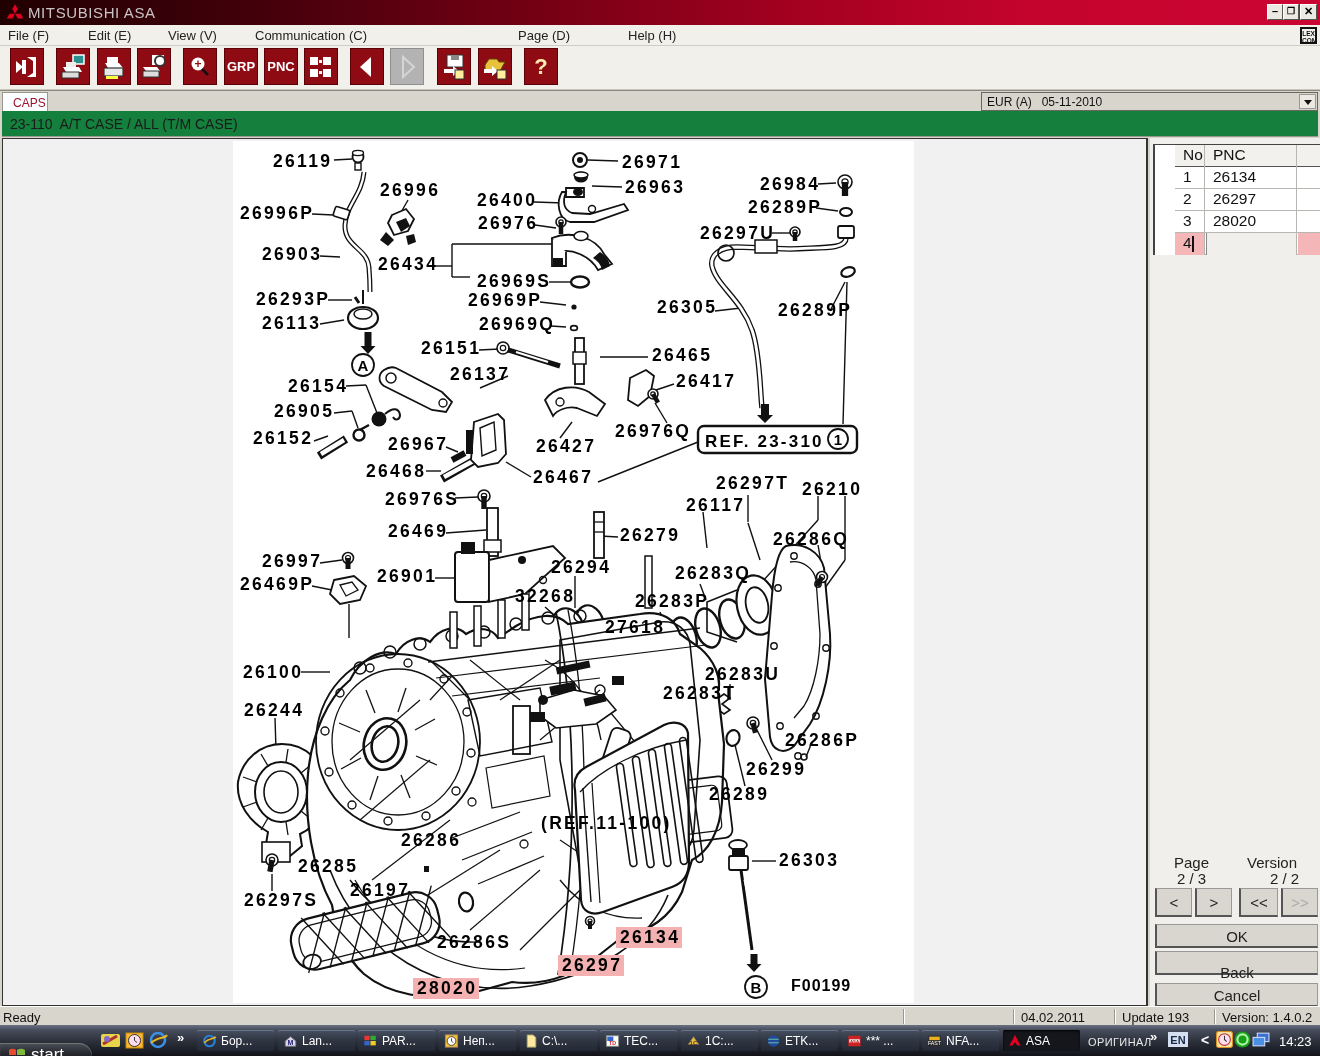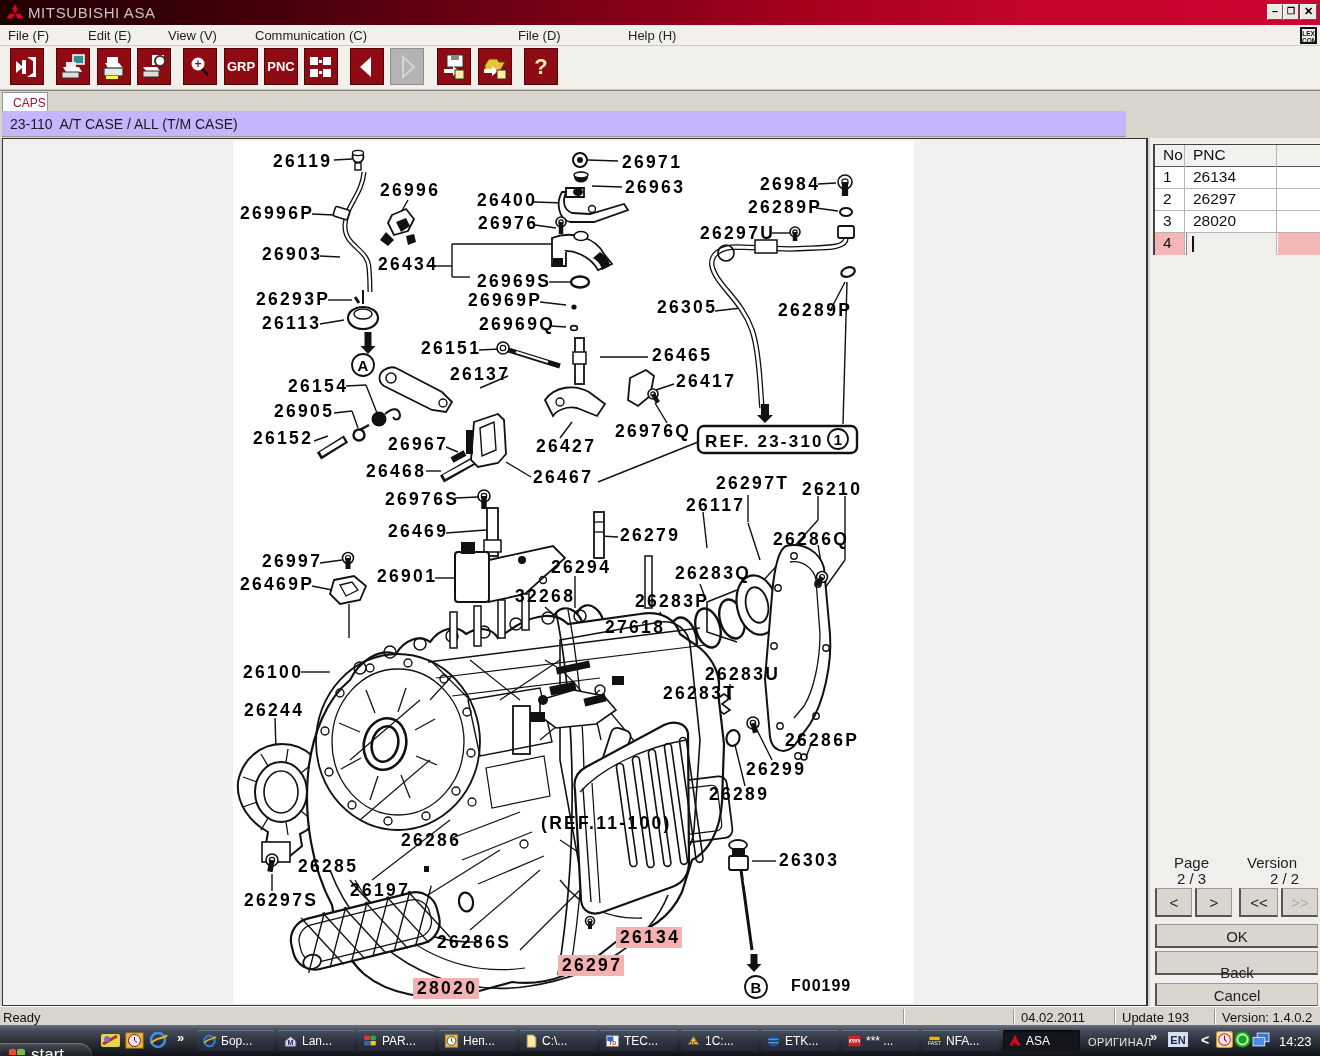--- a/index.html
+++ b/index.html
@@ -28,31 +28,31 @@
 #tabrow{position:absolute;left:0;top:90px;width:1320px;height:21px;background:#d8d5cc;
  border-top:1px solid #8a877f;}
 #capstab{position:absolute;left:2px;top:1px;width:46px;height:20px;background:#fbffff;
  border:1px solid #9a978f;border-bottom:none;color:#9c1530;font-size:12px;padding:3px 0 0 10px;}
 #combo{position:absolute;left:981px;top:1px;width:337px;height:19px;background:#d8d5cc;
  border:1px solid #6a675f;font-size:12px;color:#111;padding:2px 0 0 5px;}
 #combo .btn{position:absolute;right:1px;top:1px;width:17px;height:15px;background:#ece9e2;
  border:1px solid #999;}
 #combo .btn:after{content:"";position:absolute;left:4px;top:5px;border:4px solid transparent;border-top:5px solid #111;}
 
-#cyan{position:absolute;left:2px;top:111px;width:1124px;height:26px;background:#c4b5fd;
+#cyan{position:absolute;left:2px;top:111px;width:1316px;height:26px;background:#15803d;
  border-bottom:1px solid #9a978f;font-size:14px;color:#1a1a1a;padding:5px 0 0 8px;}
 
 #content{position:absolute;left:2px;top:138px;width:1146px;height:868px;background:#f1f1f1;
  border:1px solid #333;border-right:2px solid #333;}
 #canvas{position:absolute;left:233px;top:141px;width:681px;height:862px;background:#fff;}
 #rpanel{position:absolute;left:1150px;top:138px;width:170px;height:868px;background:#f0efec;}
 
 #ptable{position:absolute;left:1153px;top:144px;width:167px;background:#fff;border-left:2px solid #444;
  border-top:1px solid #444;font-size:15.5px;color:#111;}
-.trow{position:relative;height:22px;border-bottom:1px solid #b8b6b2;}
+.trow{position:relative;height:22px;border-bottom:1px solid #b8b6b2;margin-left:20px;}
 .trow .c1{position:absolute;left:0;top:0;width:30px;height:22px;border-right:1px solid #b8b6b2;padding:1px 0 0 8px;}
 .trow .c2{position:absolute;left:31px;top:0;width:91px;height:22px;border-right:1px solid #b8b6b2;padding:1px 0 0 7px;}
 .trow .c3{position:absolute;left:123px;top:0;width:44px;height:22px;}
 .thead{background:#f2f1ee;border-bottom:1px solid #555;}
 
 .rtext{position:absolute;font-size:15px;color:#222;}
 .rbtn{position:absolute;background:#d9d6cf;border:1px solid #999;border-left:2px solid #555;
  border-bottom:2px solid #555;font-size:15px;color:#222;text-align:center;}
 
 #status{position:absolute;left:0;top:1006px;width:1320px;height:19px;background:#d8d5cc;
@@ -82,21 +82,21 @@
  <span class="txt">MITSUBISHI ASA</span>
  <div class="winbtn" style="right:37px">–</div>
  <div class="winbtn" style="right:21px;font-size:9px">❐</div>
  <div class="winbtn" style="right:3px;width:17px">✕</div>
 </div>
 <div id="menu">
  <span style="left:8px">File (F)</span>
     <span style="left:88px">Edit (E)</span>
  <span style="left:168px">View (V)</span>
     <span style="left:255px">Communication (C)</span>
- <span style="left:518px">File (D)</span>
+ <span style="left:518px">Page (D)</span>
     <span style="left:628px">Help (H)</span>
 </div>
 <div id="lexcom">LEX<br>COM</div>
 <div id="toolbar">
     <div class="tbb" style="left:10px;background:#8e0b14;border-color:#5a0008">
       <svg width="26" height="26" viewBox="0 0 26 26">
         <path d="M2,7 L9,13 L2,19 Z" fill="#fff"></path>
         <rect x="8" y="6" width="4" height="14" fill="#fff"></rect>
         <path d="M13,3 h9 v20 h-9 l6,-4 v-12 Z" fill="#fff"></path>
       </svg>
@@ -172,20 +172,21 @@
         <path d="M3,16 h8 v-3 l6,5 l-6,5 v-3 h-8 Z" fill="#fff"></path>
         <rect x="16" y="17" width="9" height="9" fill="#ffef9e" stroke="#333"></rect>
       </svg>
     </div>
     <div class="tbb" style="left:524px;background:#8e0b14;border-color:#5a0008">
       <span class="tbt" style="font-size:22px;color:#ffecb0">?</span>
     </div>
   </div>
 <div id="tabrow">
  <div id="capstab">CAPS</div>
+ <div id="combo">EUR (A)&nbsp;&nbsp; 05-11-2010<div class="btn"></div></div>
 </div>
 <div id="cyan">23-110&nbsp; A/T CASE / ALL (T/M CASE)</div>
 <div id="content"></div>
 <div id="canvas"></div>
 <svg width="681" height="865" viewBox="233 141 681 865" xmlns="http://www.w3.org/2000/svg" style="position:absolute;left:233px;top:141px;font-family:'Liberation Sans',sans-serif;font-weight:bold;">
 <g fill="none" stroke="#111" stroke-width="1.4">
 <line x1="334" y1="160" x2="352" y2="159"></line>
 <line x1="588" y1="160" x2="618" y2="161"></line>
 <line x1="592" y1="186" x2="622" y2="187"></line>
 <line x1="408" y1="200" x2="400" y2="214"></line>

